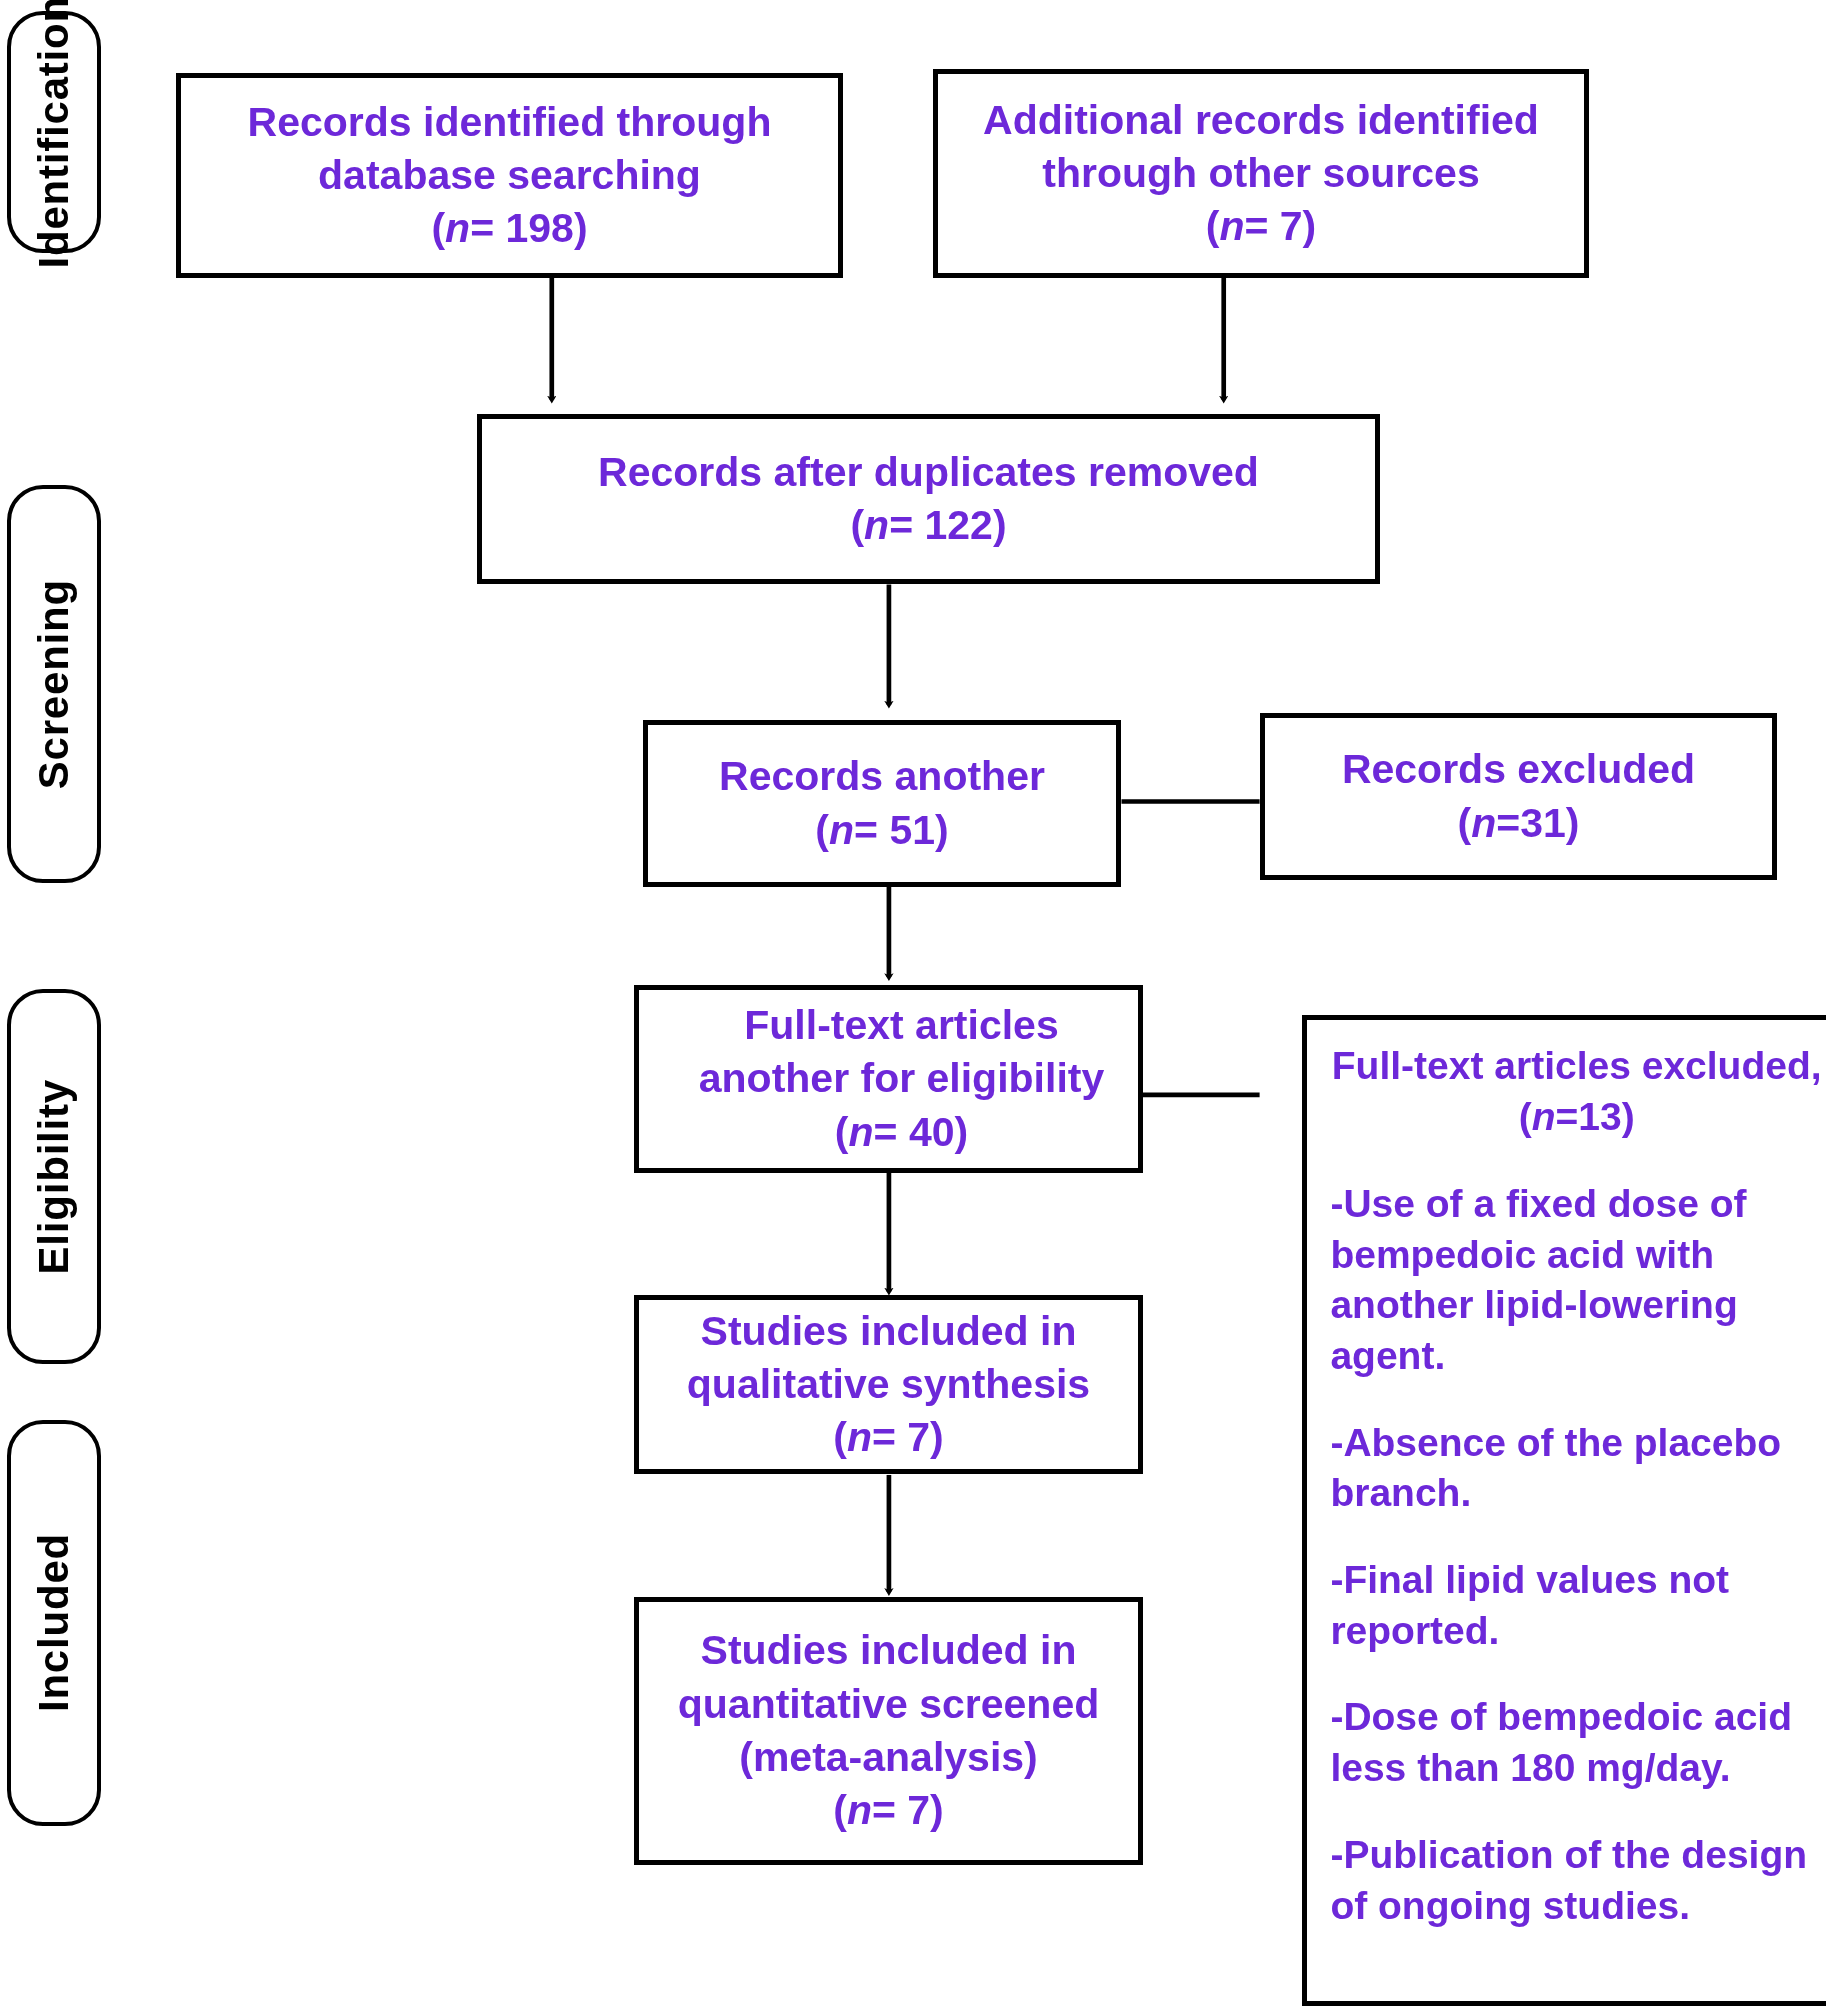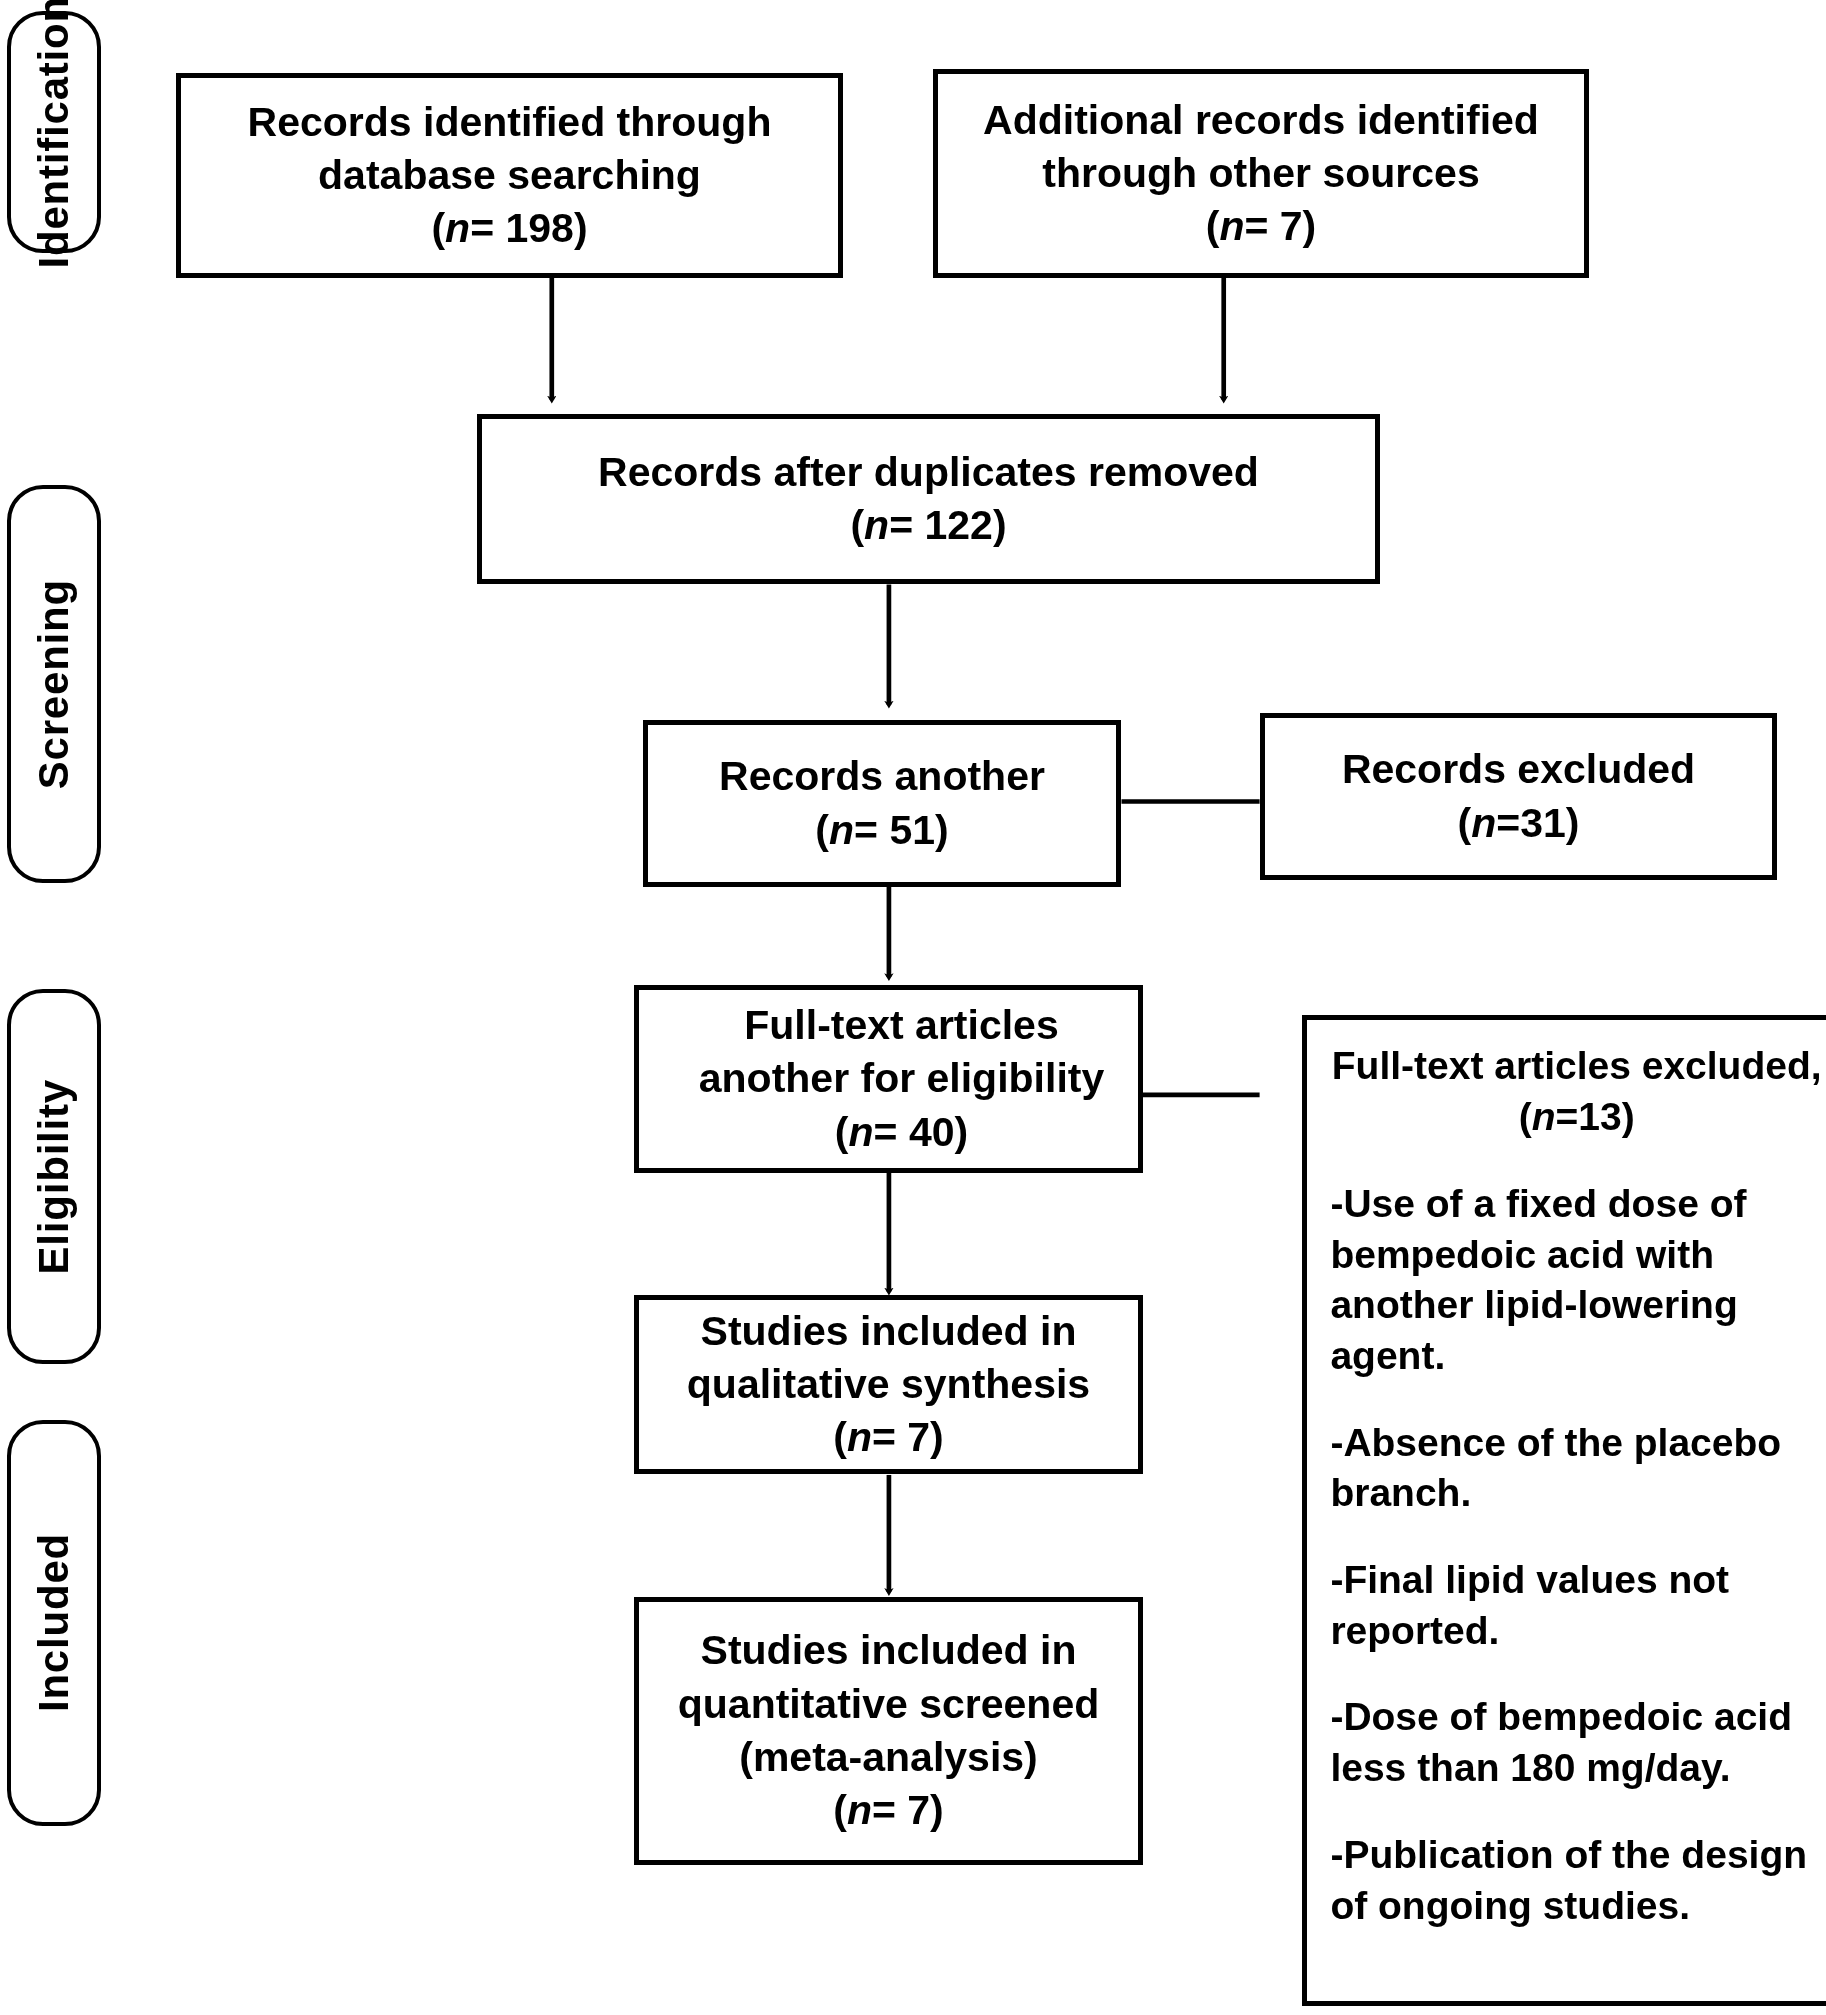--- a/index.html
+++ b/index.html
@@ -45,21 +45,21 @@
     position: absolute;
     border: 5.5px solid #000000;
     background: #ffffff;
     box-sizing: border-box;
     display: flex;
     flex-direction: column;
     align-items: center;
     justify-content: center;
     text-align: center;
     font-weight: bold;
-    color: #000000;
+    color: #6d28d9;
     padding: 6.2px 11px;
   }
   .box .line {
     font-size: 41px;
     line-height: 1.30;
     white-space: nowrap;
   }
   .box .n {
     font-size: 41px;
     line-height: 1.30;

